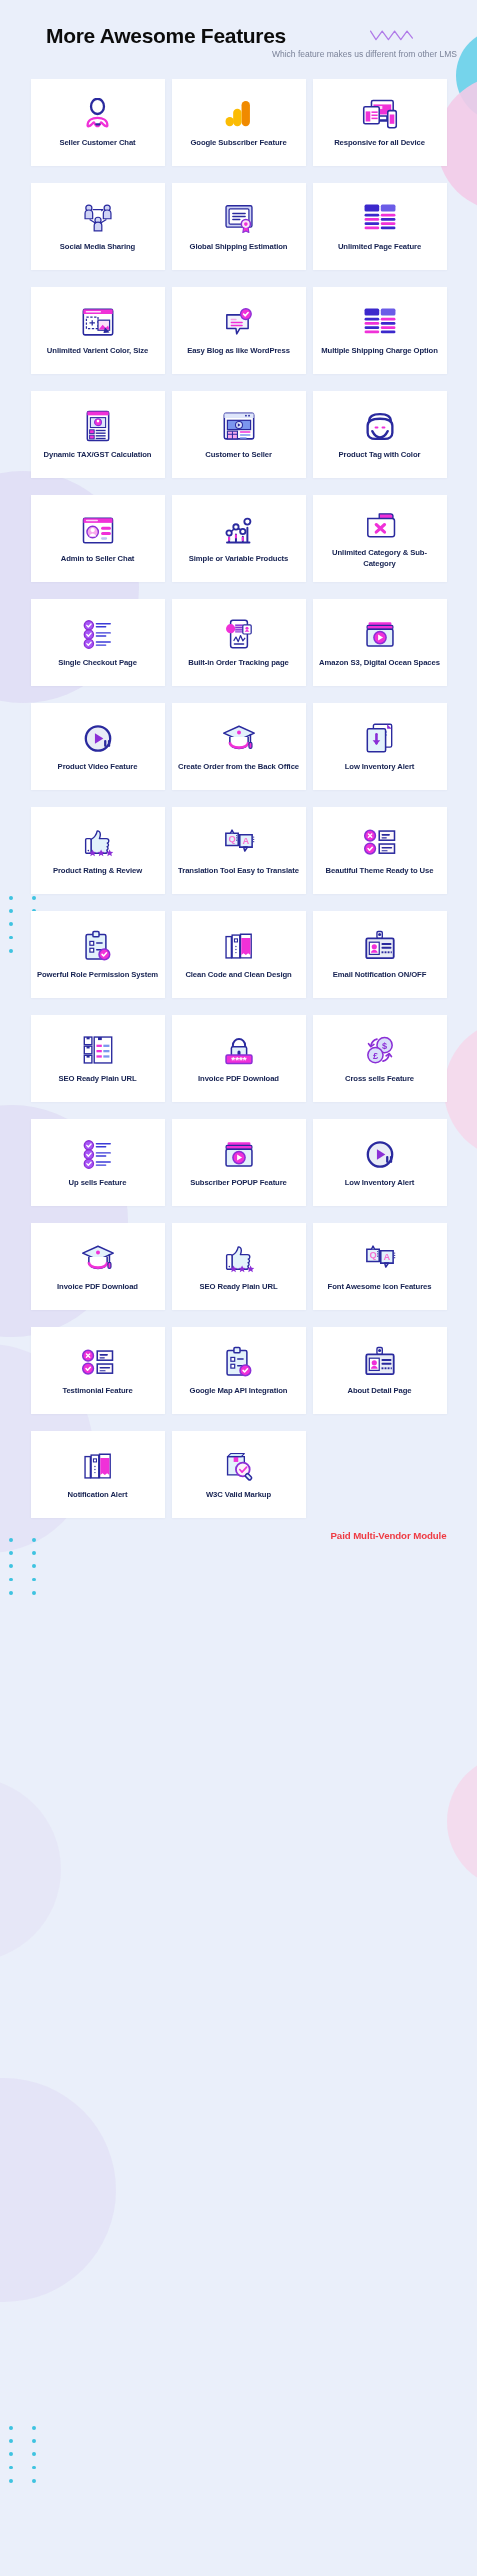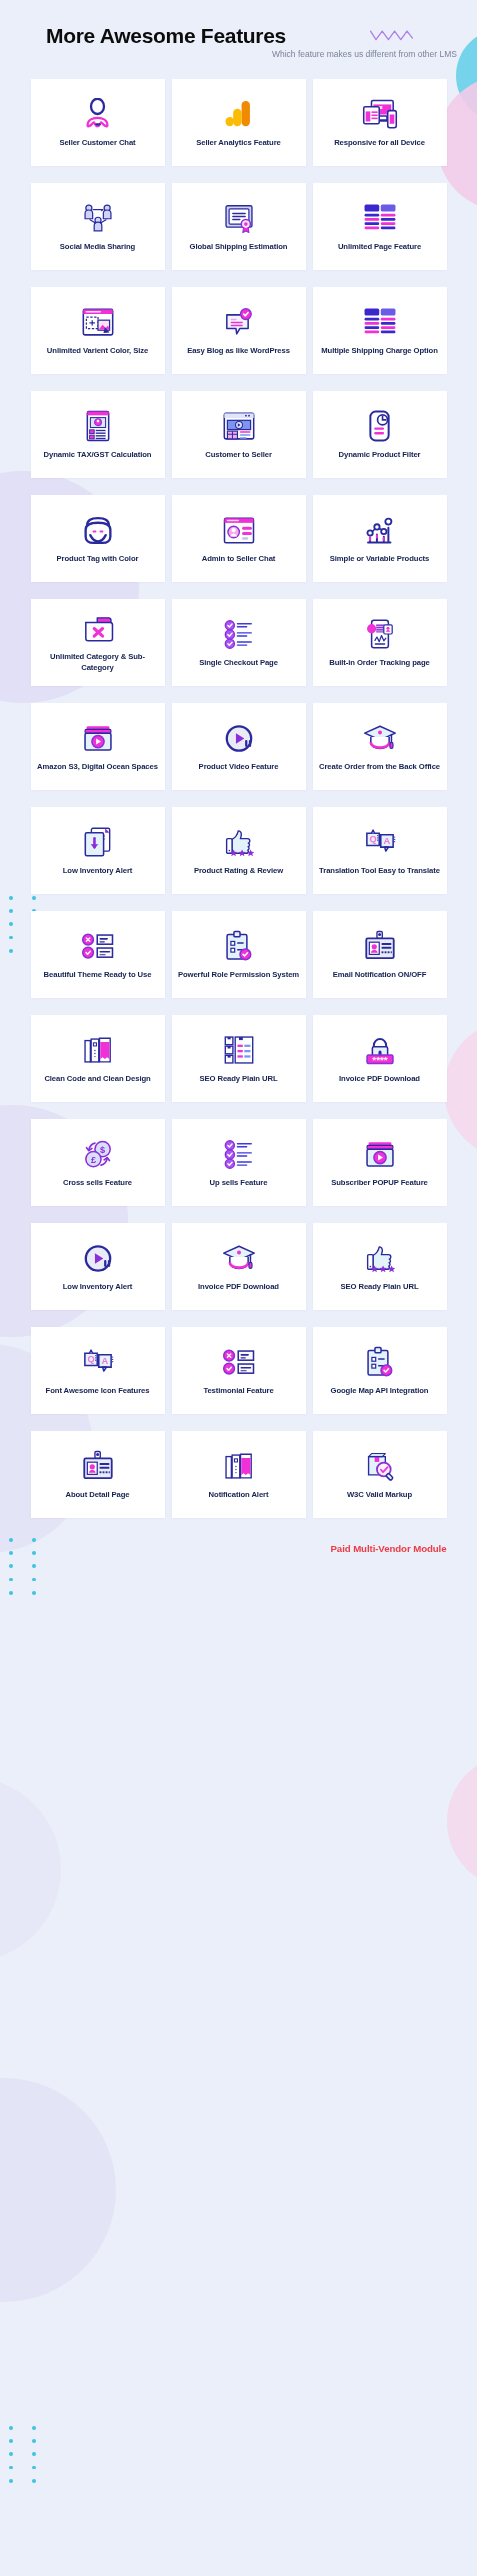--- a/index.html
+++ b/index.html
@@ -150,21 +150,21 @@
     color: #152151;
     text-align: center;
     letter-spacing: -0.1px;
   }
 
   
   .footer {
     position: relative;
     z-index: 2;
     width: 416px;
-    margin: 23px auto 0 auto;
+    margin: 10px auto 0 auto;
     text-align: right;
   }
   .footer-note {
     font-size: 9.7px;
     font-weight: 700;
     color: #ef3b43;
     letter-spacing: -0.1px;
   }
 </style>
 </head>
@@ -240,21 +240,21 @@
       <div class="label">Seller Customer Chat</div>
     </div>
     <div class="card">
       <div class="icon-wrap">
         <svg width="31" height="32" viewBox="0 0 40 42">
     <rect x="24" y="4" width="11" height="33" rx="5.5" fill="#f08a00"></rect>
     <rect x="13" y="14" width="11" height="23" rx="5.5" fill="#fbbc04"></rect>
     <rect x="3" y="25" width="11" height="12" rx="5.5" fill="#fbbc04"></rect>
   </svg>
       </div>
-      <div class="label">Seller Analytics Feature</div>
+      <div class="label">Google Subscriber Feature</div>
     </div>
     <div class="card">
       <div class="icon-wrap">
         <svg width="36" height="31" viewBox="0 0 46 40">
     <rect x="12" y="2" width="28" height="20" rx="2" fill="#fff" stroke="#2a2a9e" stroke-width="2"></rect>
     <rect x="14.5" y="7" width="23" height="13" fill="#f031d8"></rect>
     <rect x="17" y="9" width="9" height="4" fill="#fff" opacity=".8"></rect>
     <path d="M20 22v5h12v-5" fill="none" stroke="#2a2a9e" stroke-width="2"></path>
     <rect x="18" y="27" width="16" height="2.5" rx="1" fill="#2a2a9e"></rect>
     <rect x="2" y="10" width="20" height="22" rx="2" fill="#fff" stroke="#2a2a9e" stroke-width="2"></rect>
@@ -396,32 +396,20 @@
     <circle cx="22" cy="18" r="4.5" fill="#dfe6fb" stroke="#2a2a9e" stroke-width="1.4"></circle>
     <path d="M20.5 15.8l3.5 2.2-3.5 2.2z" fill="#2a2a9e"></path>
     <rect x="7" y="26" width="13" height="10" fill="#f8a9ee" stroke="#2a2a9e" stroke-width="1.5"></rect>
     <path d="M13.5 26v10M7 30h13" stroke="#2a2a9e" stroke-width="1.3"></path>
     <rect x="23" y="26" width="14" height="2" rx="1" fill="#f031d8"></rect>
     <rect x="23" y="30" width="14" height="2" rx="1" fill="#7b96ee"></rect>
     <rect x="23" y="34" width="9" height="2" rx="1" fill="#7b96ee"></rect>
   </svg>
       </div>
       <div class="label">Customer to Seller</div>
-    </div>
-    <div class="card">
-      <div class="icon-wrap">
-        <svg width="23" height="32" viewBox="0 0 30 42">
-    <rect x="3" y="2" width="24" height="38" rx="7" fill="#fff" stroke="#2a2a9e" stroke-width="2.6"></rect>
-    <circle cx="19" cy="13" r="6.5" fill="none" stroke="#2a2a9e" stroke-width="2.2"></circle>
-    <path d="M19 8.5V13h4" stroke="#2a2a9e" stroke-width="2.2" stroke-linecap="round" fill="none"></path>
-    <rect x="8" y="23" width="13" height="3" rx="1.5" fill="#f031d8"></rect>
-    <rect x="8" y="29" width="13" height="3" rx="1.5" fill="#f031d8"></rect>
-  </svg>
-      </div>
-      <div class="label">Dynamic Product Filter</div>
     </div>
     <div class="card">
       <div class="icon-wrap">
         <svg width="34" height="31" viewBox="0 0 44 40">
     <path d="M8 13c0-6 5-9 14-9s14 3 14 9" fill="none" stroke="#2a2a9e" stroke-width="3" stroke-linecap="round"></path>
     <path d="M6 19c0-6 6-9 16-9s16 3 16 9v9c0 5-4 8-10 8H16c-6 0-10-3-10-8z" fill="#fff" stroke="#2a2a9e" stroke-width="3"></path>
     <path d="M12 26c3 6 7 8 10 8s7-2 10-8" fill="none" stroke="#2a2a9e" stroke-width="3" stroke-linecap="round"></path>
     <rect x="15" y="20" width="5" height="2.6" rx="1.3" fill="#f031d8"></rect>
     <rect x="24" y="20" width="5" height="2.6" rx="1.3" fill="#f031d8"></rect>
   </svg>
@@ -623,20 +611,37 @@
     <rect x="17" y="16" width="9" height="2" rx="1" fill="#2a2a9e"></rect>
     <rect x="17" y="25" width="9" height="2" rx="1" fill="#2a2a9e"></rect>
     <circle cx="28" cy="32" r="7" fill="#f031d8" stroke="#8b2fd6" stroke-width="2"></circle>
     <path d="M25 32l2 2.2 3.8-4.2" fill="none" stroke="#fff" stroke-width="2" stroke-linecap="round" stroke-linejoin="round"></path>
   </svg>
       </div>
       <div class="label">Powerful Role Permission System</div>
     </div>
     <div class="card">
       <div class="icon-wrap">
+        <svg width="32" height="31" viewBox="0 0 42 40">
+    <rect x="4" y="7" width="7" height="28" fill="#fff" stroke="#2a2a9e" stroke-width="1.8"></rect>
+    <rect x="12" y="5" width="10" height="30" fill="#fff" stroke="#2a2a9e" stroke-width="1.8"></rect>
+    <rect x="15" y="10" width="4" height="4" fill="#fff" stroke="#2a2a9e" stroke-width="1.4"></rect>
+    <g fill="#2a2a9e">
+      <circle cx="17" cy="20" r=".9"></circle>
+            <circle cx="17" cy="24" r=".9"></circle>
+            <circle cx="17" cy="28" r=".9"></circle>
+    </g>
+    <path d="M23 4h14v31H23z" fill="#fff" stroke="#2a2a9e" stroke-width="1.8"></path>
+    <path d="M24 9h12v22l-3-2-3 2-3-2-3 2z" fill="#f031d8"></path>
+  </svg>
+      </div>
+      <div class="label">Clean Code and Clean Design</div>
+    </div>
+    <div class="card">
+      <div class="icon-wrap">
         <svg width="32" height="32" viewBox="0 0 42 42">
     <rect x="17" y="2" width="7" height="9" rx="1.5" fill="#fff" stroke="#2a2a9e" stroke-width="1.8"></rect>
     <circle cx="20.5" cy="6" r="2" fill="#2a2a9e"></circle>
     <rect x="3" y="11" width="36" height="26" rx="2" fill="#e9ecf6" stroke="#2a2a9e" stroke-width="2.4"></rect>
     <rect x="7" y="16" width="13" height="16" fill="#fff" stroke="#2a2a9e" stroke-width="1.6"></rect>
     <circle cx="13.5" cy="22" r="3.4" fill="#f031d8"></circle>
     <path d="M9 30c.8-3 2.6-4 4.5-4s3.7 1 4.5 4z" fill="#f031d8"></path>
     <rect x="23" y="17" width="13" height="2.6" rx="1" fill="#2a2a9e"></rect>
     <rect x="23" y="22" width="13" height="2.6" rx="1" fill="#2a2a9e"></rect>
     <g fill="#2a2a9e">
@@ -644,37 +649,20 @@
             <rect x="27" y="28" width="2.5" height="2.5"></rect>
       <rect x="31" y="28" width="2.5" height="2.5"></rect>
             <rect x="35" y="28" width="1.5" height="2.5"></rect>
     </g>
   </svg>
       </div>
       <div class="label">Email Notification ON/OFF</div>
     </div>
     <div class="card">
       <div class="icon-wrap">
-        <svg width="32" height="31" viewBox="0 0 42 40">
-    <rect x="4" y="7" width="7" height="28" fill="#fff" stroke="#2a2a9e" stroke-width="1.8"></rect>
-    <rect x="12" y="5" width="10" height="30" fill="#fff" stroke="#2a2a9e" stroke-width="1.8"></rect>
-    <rect x="15" y="10" width="4" height="4" fill="#fff" stroke="#2a2a9e" stroke-width="1.4"></rect>
-    <g fill="#2a2a9e">
-      <circle cx="17" cy="20" r=".9"></circle>
-            <circle cx="17" cy="24" r=".9"></circle>
-            <circle cx="17" cy="28" r=".9"></circle>
-    </g>
-    <path d="M23 4h14v31H23z" fill="#fff" stroke="#2a2a9e" stroke-width="1.8"></path>
-    <path d="M24 9h12v22l-3-2-3 2-3-2-3 2z" fill="#f031d8"></path>
-  </svg>
-      </div>
-      <div class="label">Clean Code and Clean Design</div>
-    </div>
-    <div class="card">
-      <div class="icon-wrap">
         <svg width="32" height="32" viewBox="0 0 42 42">
     <g fill="#fff" stroke="#2a2a9e" stroke-width="1.8">
       <rect x="3" y="4" width="10" height="10"></rect>
       <rect x="3" y="16" width="10" height="10"></rect>
       <rect x="3" y="28" width="10" height="10"></rect>
     </g>
     <g fill="#2a2a9e">
       <rect x="6" y="4" width="4" height="3"></rect>
             <rect x="6" y="16" width="4" height="3"></rect>
             <rect x="6" y="28" width="4" height="3"></rect>

